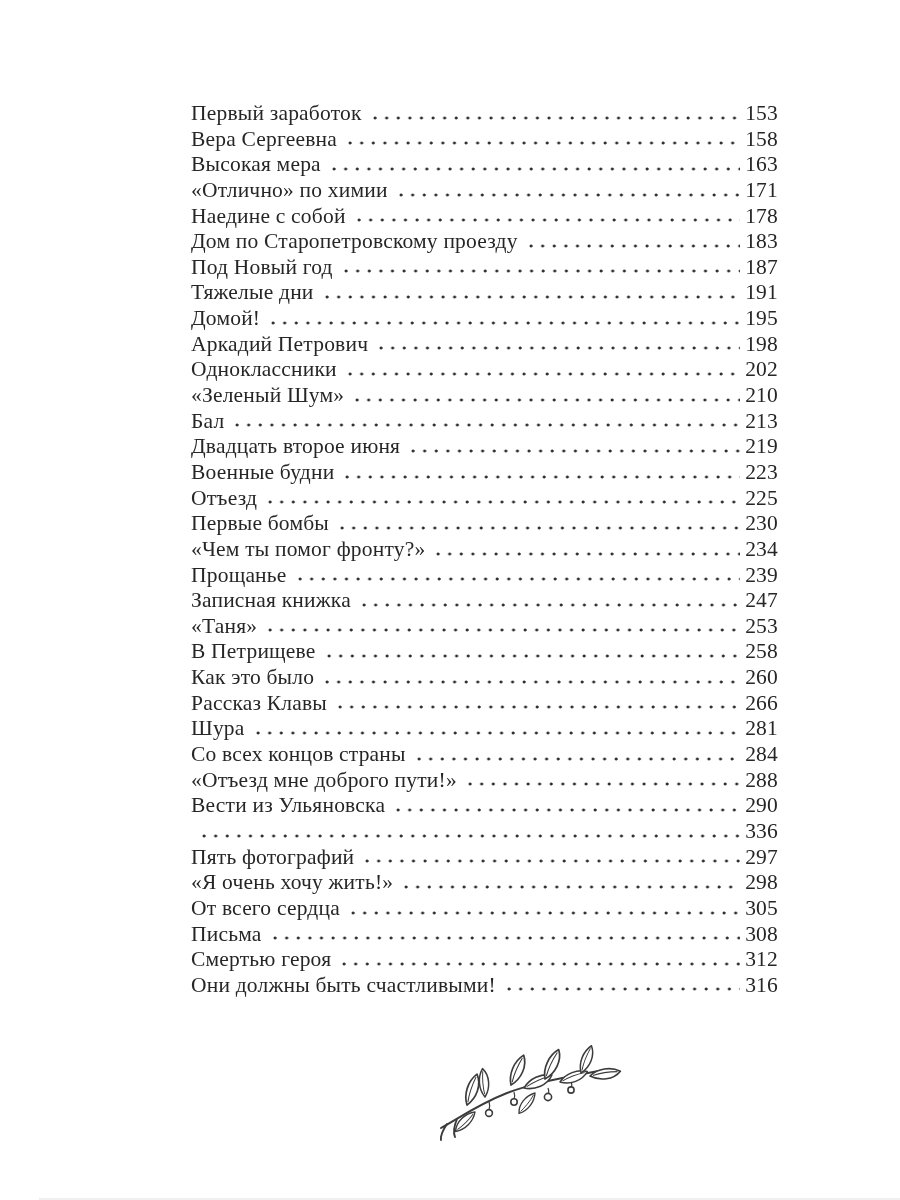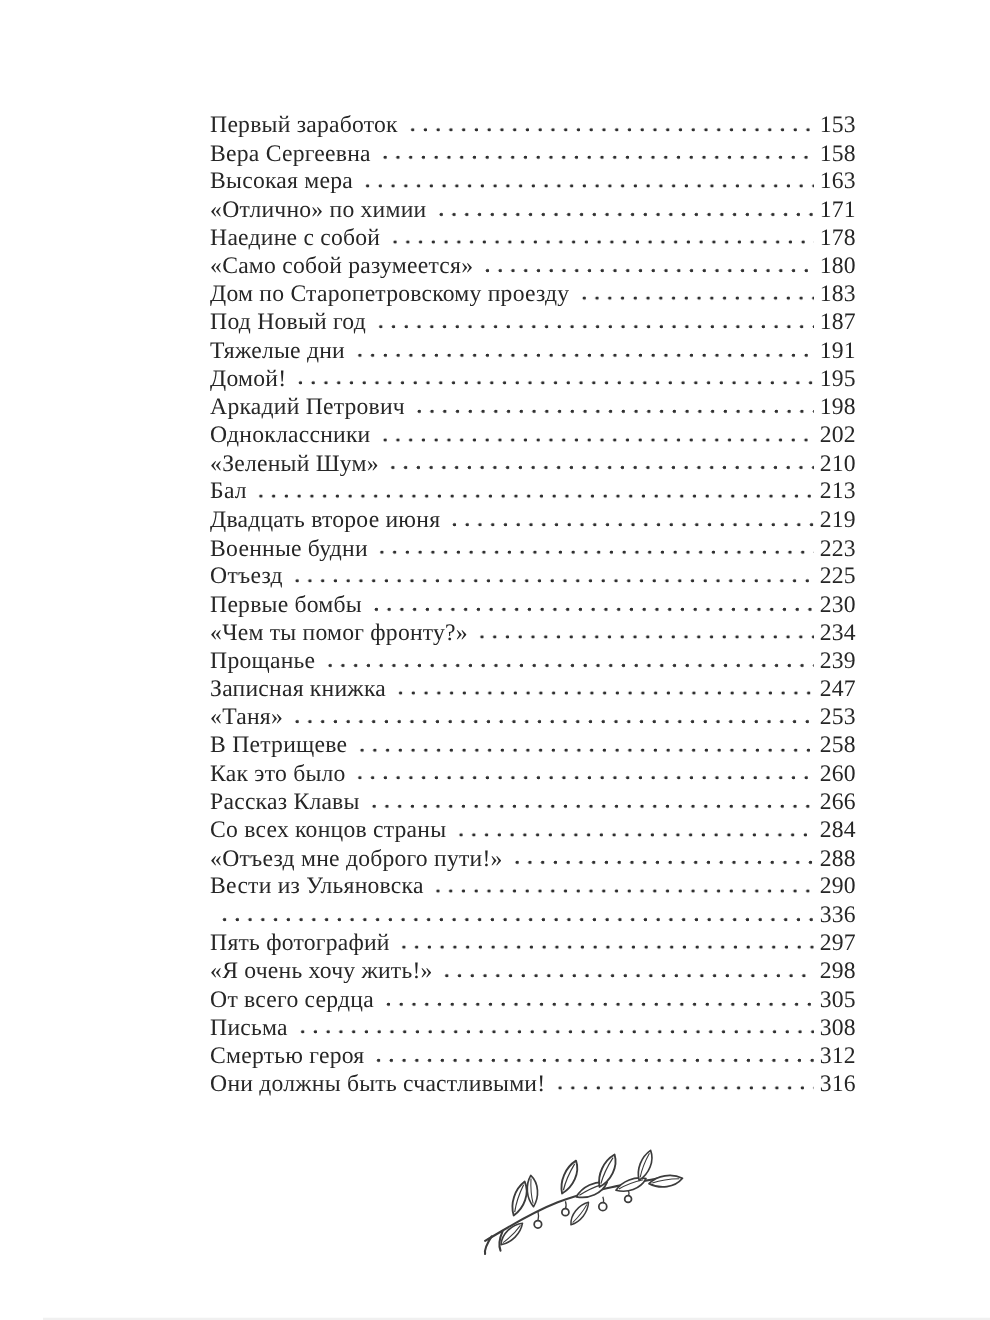--- a/index.html
+++ b/index.html
@@ -86,25 +86,20 @@
       <span class="toc-leader"></span>
       <span class="toc-page">171</span>
     </div>
 
     <div class="toc-row">
       <span class="toc-title">Наедине с собой</span>
       <span class="toc-leader"></span>
       <span class="toc-page">178</span>
     </div>
 
-    <div class="toc-row">
-      <span class="toc-title">«Само собой разумеется»</span>
-      <span class="toc-leader"></span>
-      <span class="toc-page">180</span>
-    </div>
 
     <div class="toc-row">
       <span class="toc-title">Дом по Старопетровскому проезду</span>
       <span class="toc-leader"></span>
       <span class="toc-page">183</span>
     </div>
 
     <div class="toc-row">
       <span class="toc-title">Под Новый год</span>
       <span class="toc-leader"></span>
@@ -206,20 +201,25 @@
       <span class="toc-leader"></span>
       <span class="toc-page">260</span>
     </div>
 
     <div class="toc-row">
       <span class="toc-title">Рассказ Клавы</span>
       <span class="toc-leader"></span>
       <span class="toc-page">266</span>
     </div>
 
+    <div class="toc-row">
+      <span class="toc-title">Шура</span>
+      <span class="toc-leader"></span>
+      <span class="toc-page">281</span>
+    </div>
 
     <div class="toc-row">
       <span class="toc-title">Со всех концов страны</span>
       <span class="toc-leader"></span>
       <span class="toc-page">284</span>
     </div>
 
     <div class="toc-row">
       <span class="toc-title">«Отъезд мне доброго пути!»</span>
       <span class="toc-leader"></span>

